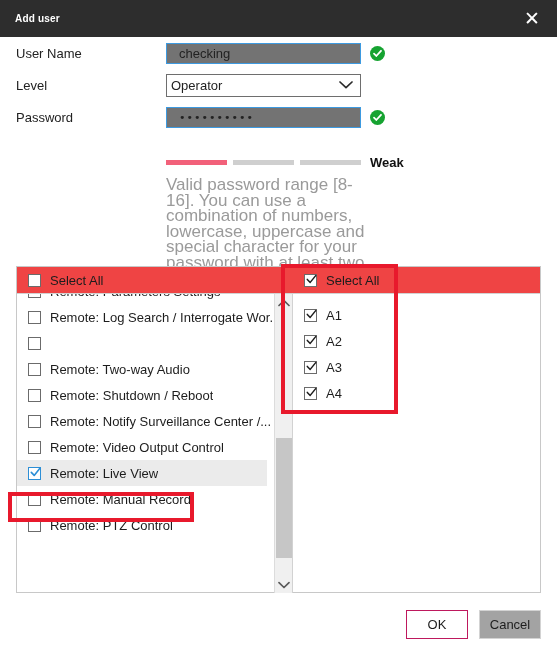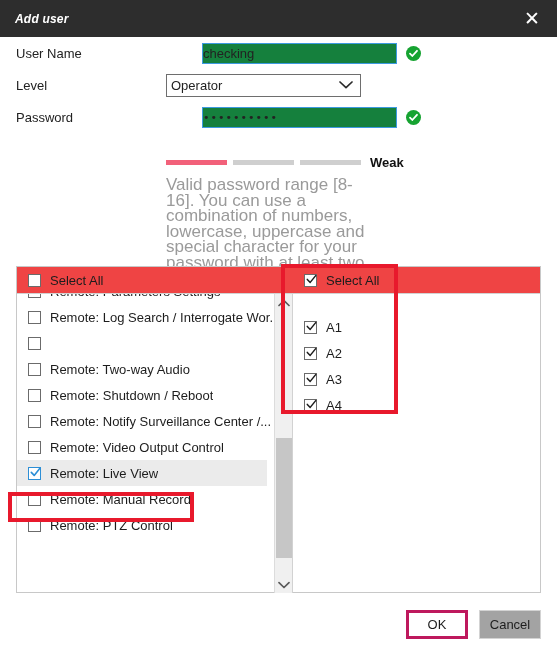--- a/index.html
+++ b/index.html
@@ -22,24 +22,23 @@
     height: 37px;
     background: #2d2d2d;
     display: flex;
     align-items: center;
     justify-content: space-between;
     padding: 0 14px 0 15px;
     box-sizing: border-box;
   }
   .titlebar-title {
     color: #ffffff;
-    font-size: 12px;
+    font-size: 10px;
     font-weight: bold;
     letter-spacing: 0.2px;
-    font-style: italic;
   }
   .close-icon {
     color: #ffffff;
     font-size: 19px;
     line-height: 1;
     font-weight: bold;
     cursor: pointer;
     padding: 2px 3px;
     font-family: "DejaVu Sans", sans-serif;
   }
@@ -64,27 +63,26 @@
   .ctl-wrap {
     position: relative;
     display: flex;
     align-items: center;
   }
   input.text-input {
     width: 195px;
     height: 21px;
     box-sizing: border-box;
     border: 1px solid #999999;
-    background: #15803d;
+    background: #737373;
     font-family: "Liberation Sans", sans-serif;
     font-size: 13px;
     color: #222;
-    padding: 0 0;
+    padding: 0 12px;
     outline: none;
-    margin-left: 36px;
   }
   input.text-input.focused {
     border: 1px solid #3d9ae0;
   }
   input.pw-input {
     letter-spacing: 1px;
     font-family: "DejaVu Sans", sans-serif;
     font-size: 11px;
   }
   .valid-icon {
@@ -226,21 +224,20 @@
     font-size: 13px;
     color: #1d1d1d;
     white-space: nowrap;
     overflow: hidden;
   }
   .perm-col-right {
     flex: 1;
     padding-left: 11px;
     padding-top: 8px;
     box-sizing: border-box;
-    margin-top: 12px;
   }
   .cam-item {
     height: 26px;
     display: flex;
     align-items: center;
   }
   .cam-item-label { font-size: 13px; color: #1d1d1d; }
 
   
   .cb {
@@ -306,21 +303,21 @@
     height: 29px;
     box-sizing: border-box;
     font-family: "Liberation Sans", sans-serif;
     font-size: 13px;
     display: flex;
     align-items: center;
     justify-content: center;
     cursor: pointer;
   }
   .btn-ok {
-    border: 3px solid #be185d;
+    border: 1px solid #be185d;
     background: #ffffff;
     color: #1d1d1d;
     margin-left: 8px;
   }
   .btn-cancel {
     border: 1px solid #d3d3d3;
     background: #a3a3a3;
     color: #1d1d1d;
   }
 

